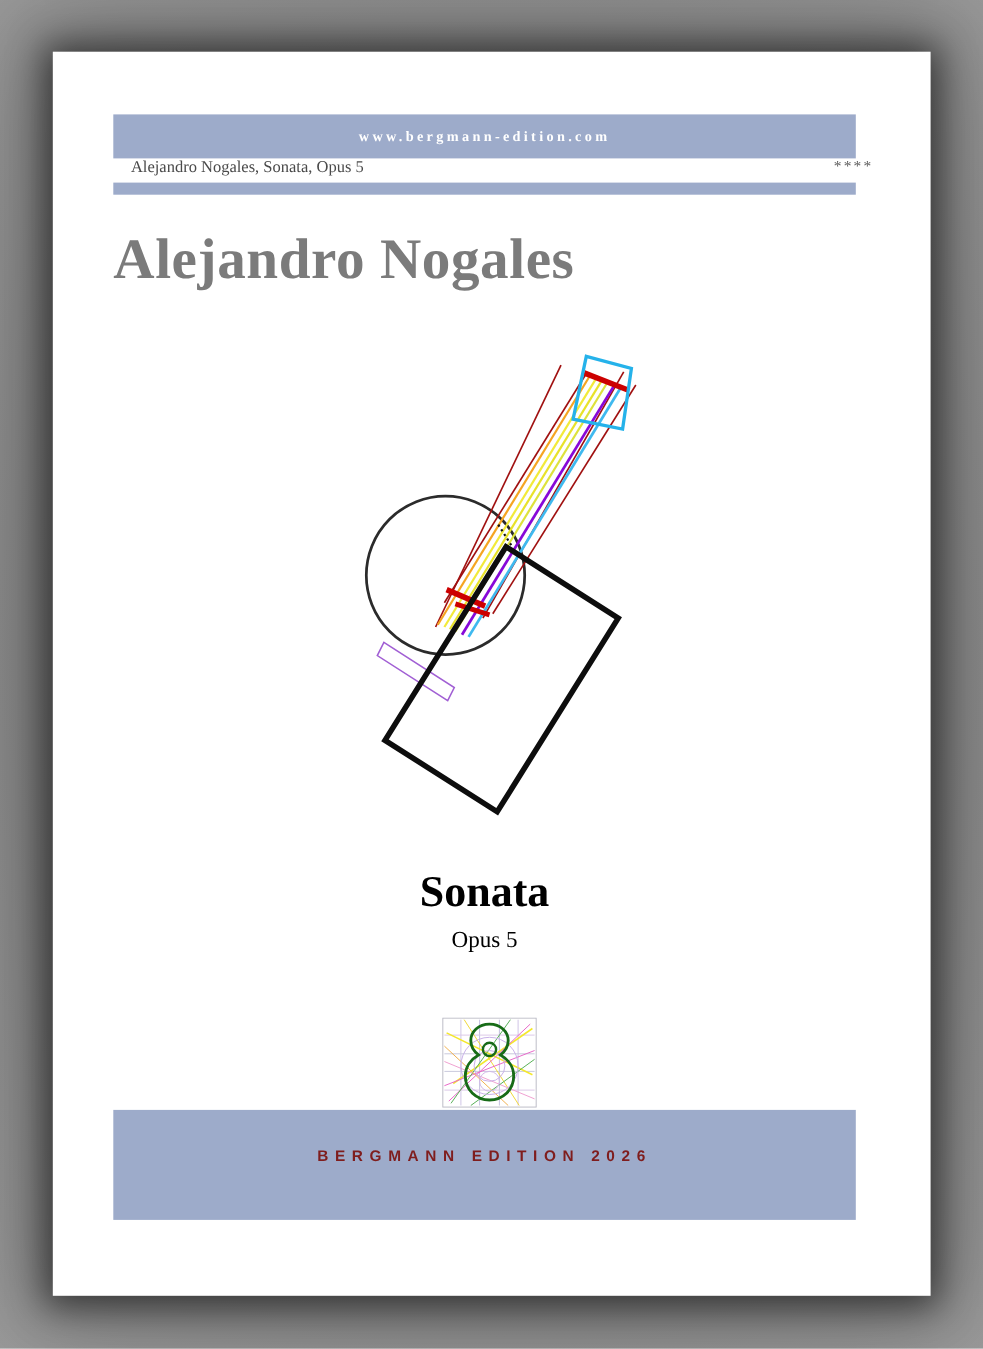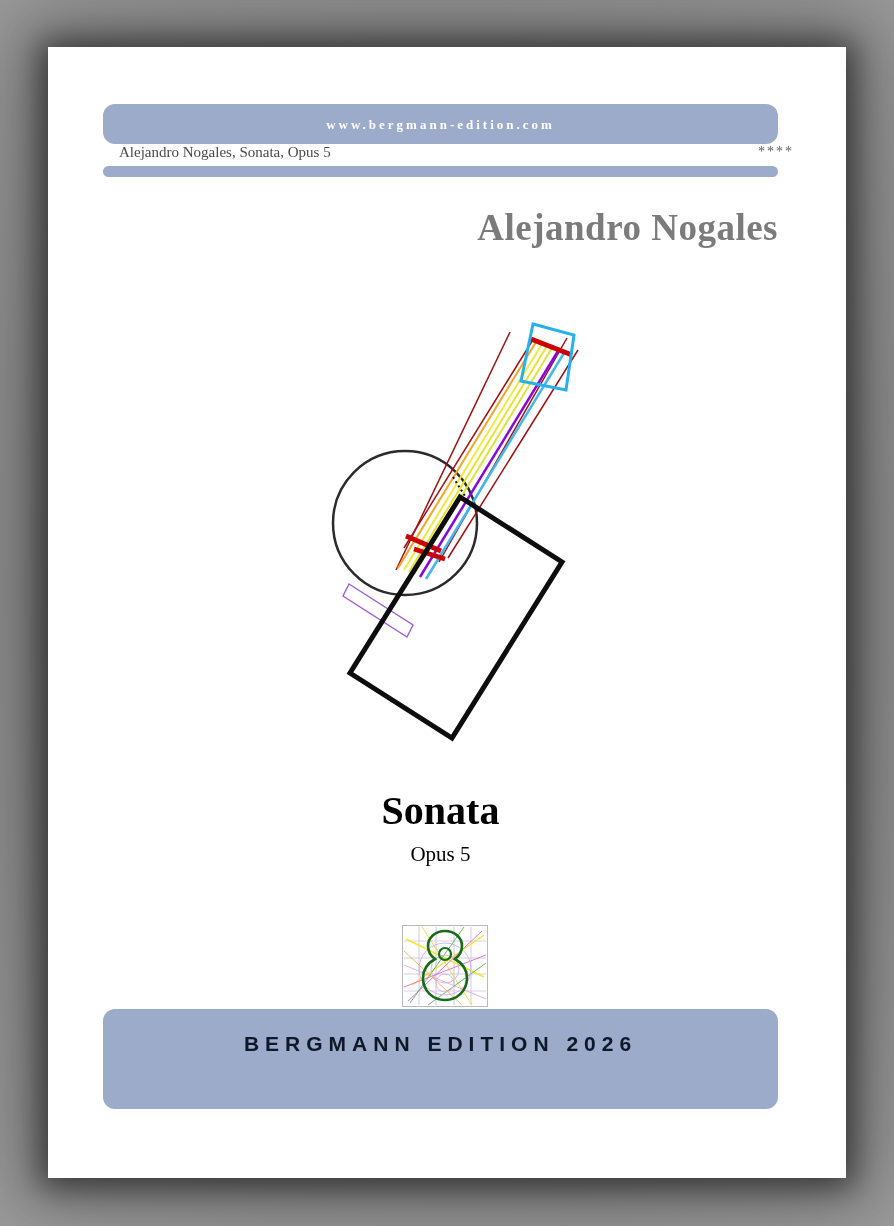--- a/index.html
+++ b/index.html
@@ -9,52 +9,52 @@
     font-family:"Liberation Serif", serif;
     overflow:hidden;
     position:relative;
   }
   .page{
     position:absolute;left:48px;top:47px;width:798px;height:1131px;
     background:#ffffff;
     box-shadow:0 2px 30px 8px rgba(0,0,0,0.55), 0 0 80px 24px rgba(0,0,0,0.28);
   }
   .banner{
-    position:absolute;left:55px;width:675px;background:#9dabca;border-radius:12px;
+    position:absolute;left:55px;width:675px;background:#9dabca;
   }
   .banner-top{top:57px;height:40px;line-height:40px;text-align:center;}
   .banner-www{
     color:#ffffff;font-weight:bold;font-size:13px;letter-spacing:3px;word-spacing:2px;
     font-family:"Liberation Serif", serif;
   }
   .ref-line{
     position:absolute;left:71px;top:97px;width:675px;height:22px;
     display:flex;justify-content:space-between;align-items:flex-start;
     font-size:15px;color:#4a4a4a;
   }
   .stars{font-size:14px;color:#5a5a5a;letter-spacing:2px;}
   .bar-thin{top:119px;height:11px;}
   .composer{
     position:absolute;left:55px;top:160px;width:675px;
-    text-align:right;font-weight:bold;font-size:37px;line-height:1.15;
+    text-align:left;font-weight:bold;font-size:52px;line-height:1.15;
     color:#7b7b7b;letter-spacing:0.5px;
   }
   .artwork{position:absolute;left:252px;top:253px;}
   .title-block{
     position:absolute;left:55px;top:733px;width:675px;text-align:center;color:#000;
   }
   .title-block p{margin:9px;}
   .title-main{font-weight:bold;font-size:40px;line-height:1.1;}
   .title-opus{font-size:21px;line-height:1.15;}
   .title-instr{font-size:26px;line-height:1.15;margin-top:20px !important;}
   .logo{position:absolute;left:354px;top:878px;}
   .banner-bottom{top:962px;height:100px;text-align:center;}
   .banner-pub{
-    display:block;padding-top:24px;
-    color:#0f172a;font-weight:bold;font-size:21px;line-height:21px;letter-spacing:6px;
+    display:block;padding-top:31px;
+    color:#7f1d1d;font-weight:bold;font-size:14px;line-height:21px;letter-spacing:6px;
     font-family:"Liberation Sans", sans-serif;
   }
 </style>
 </head>
 <body>
 
 <div class="page">
 
   <div class="banner banner-top">
     <span class="banner-www">www.bergmann-edition.com</span>

